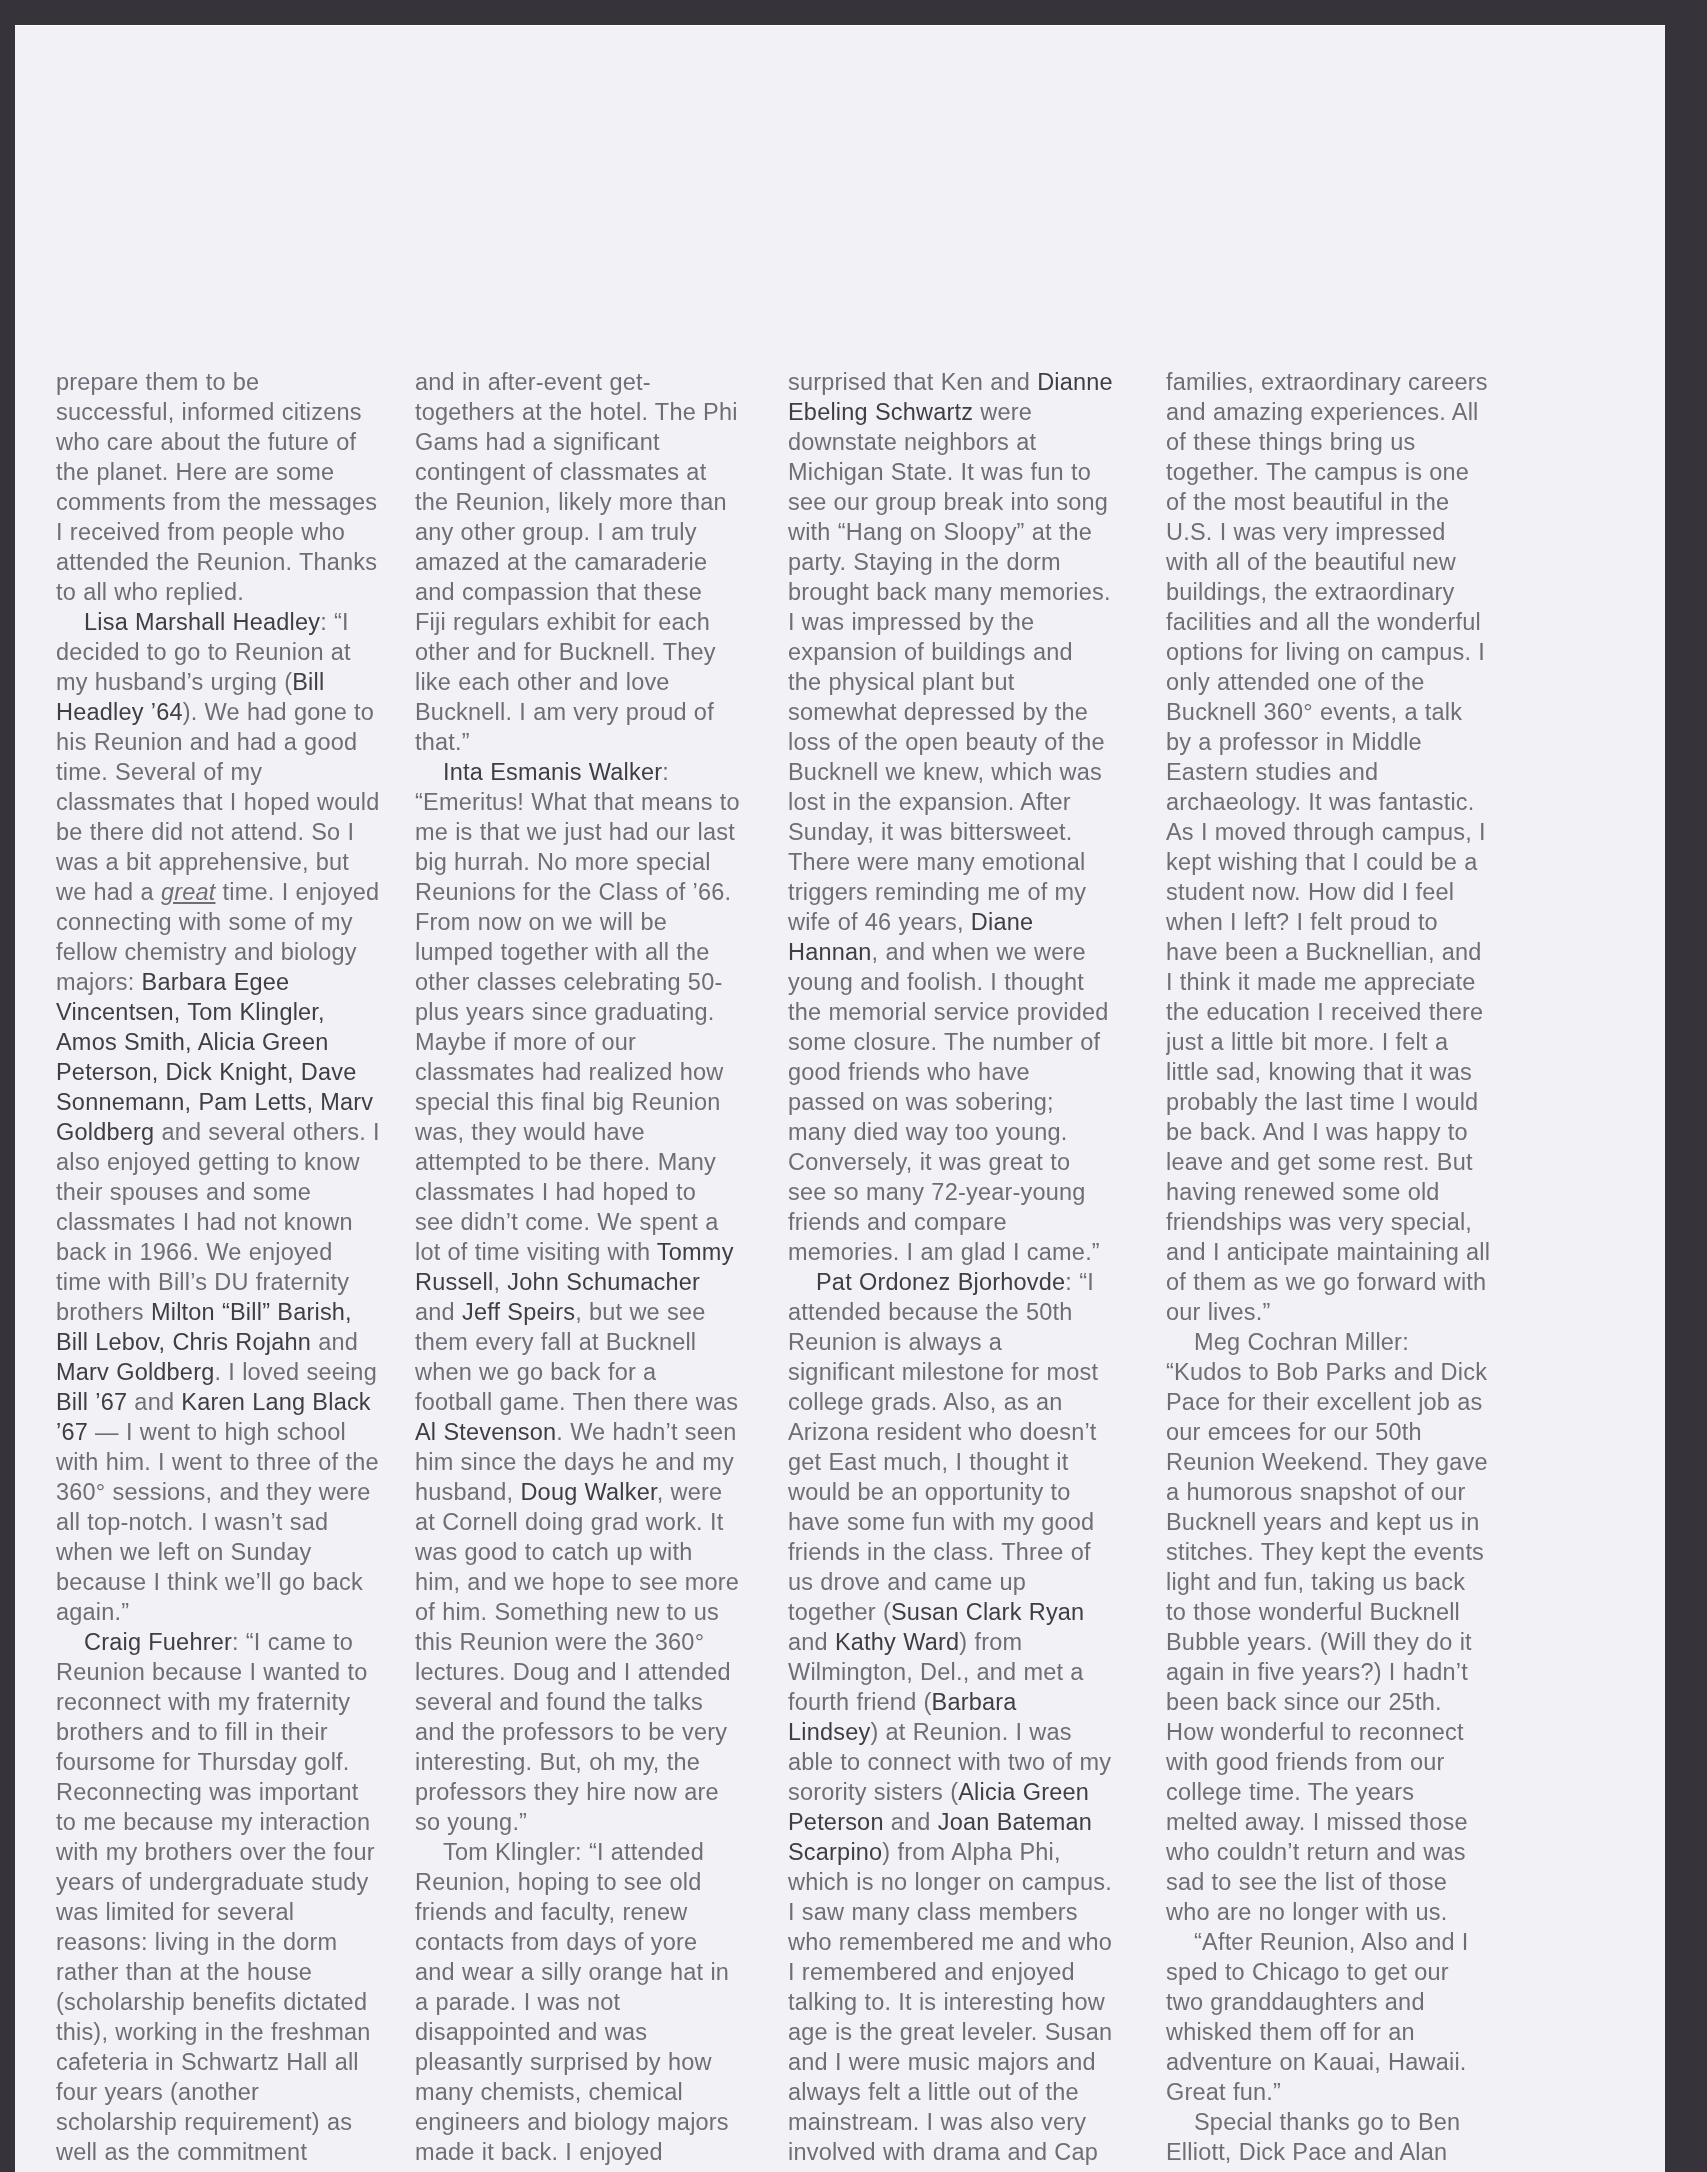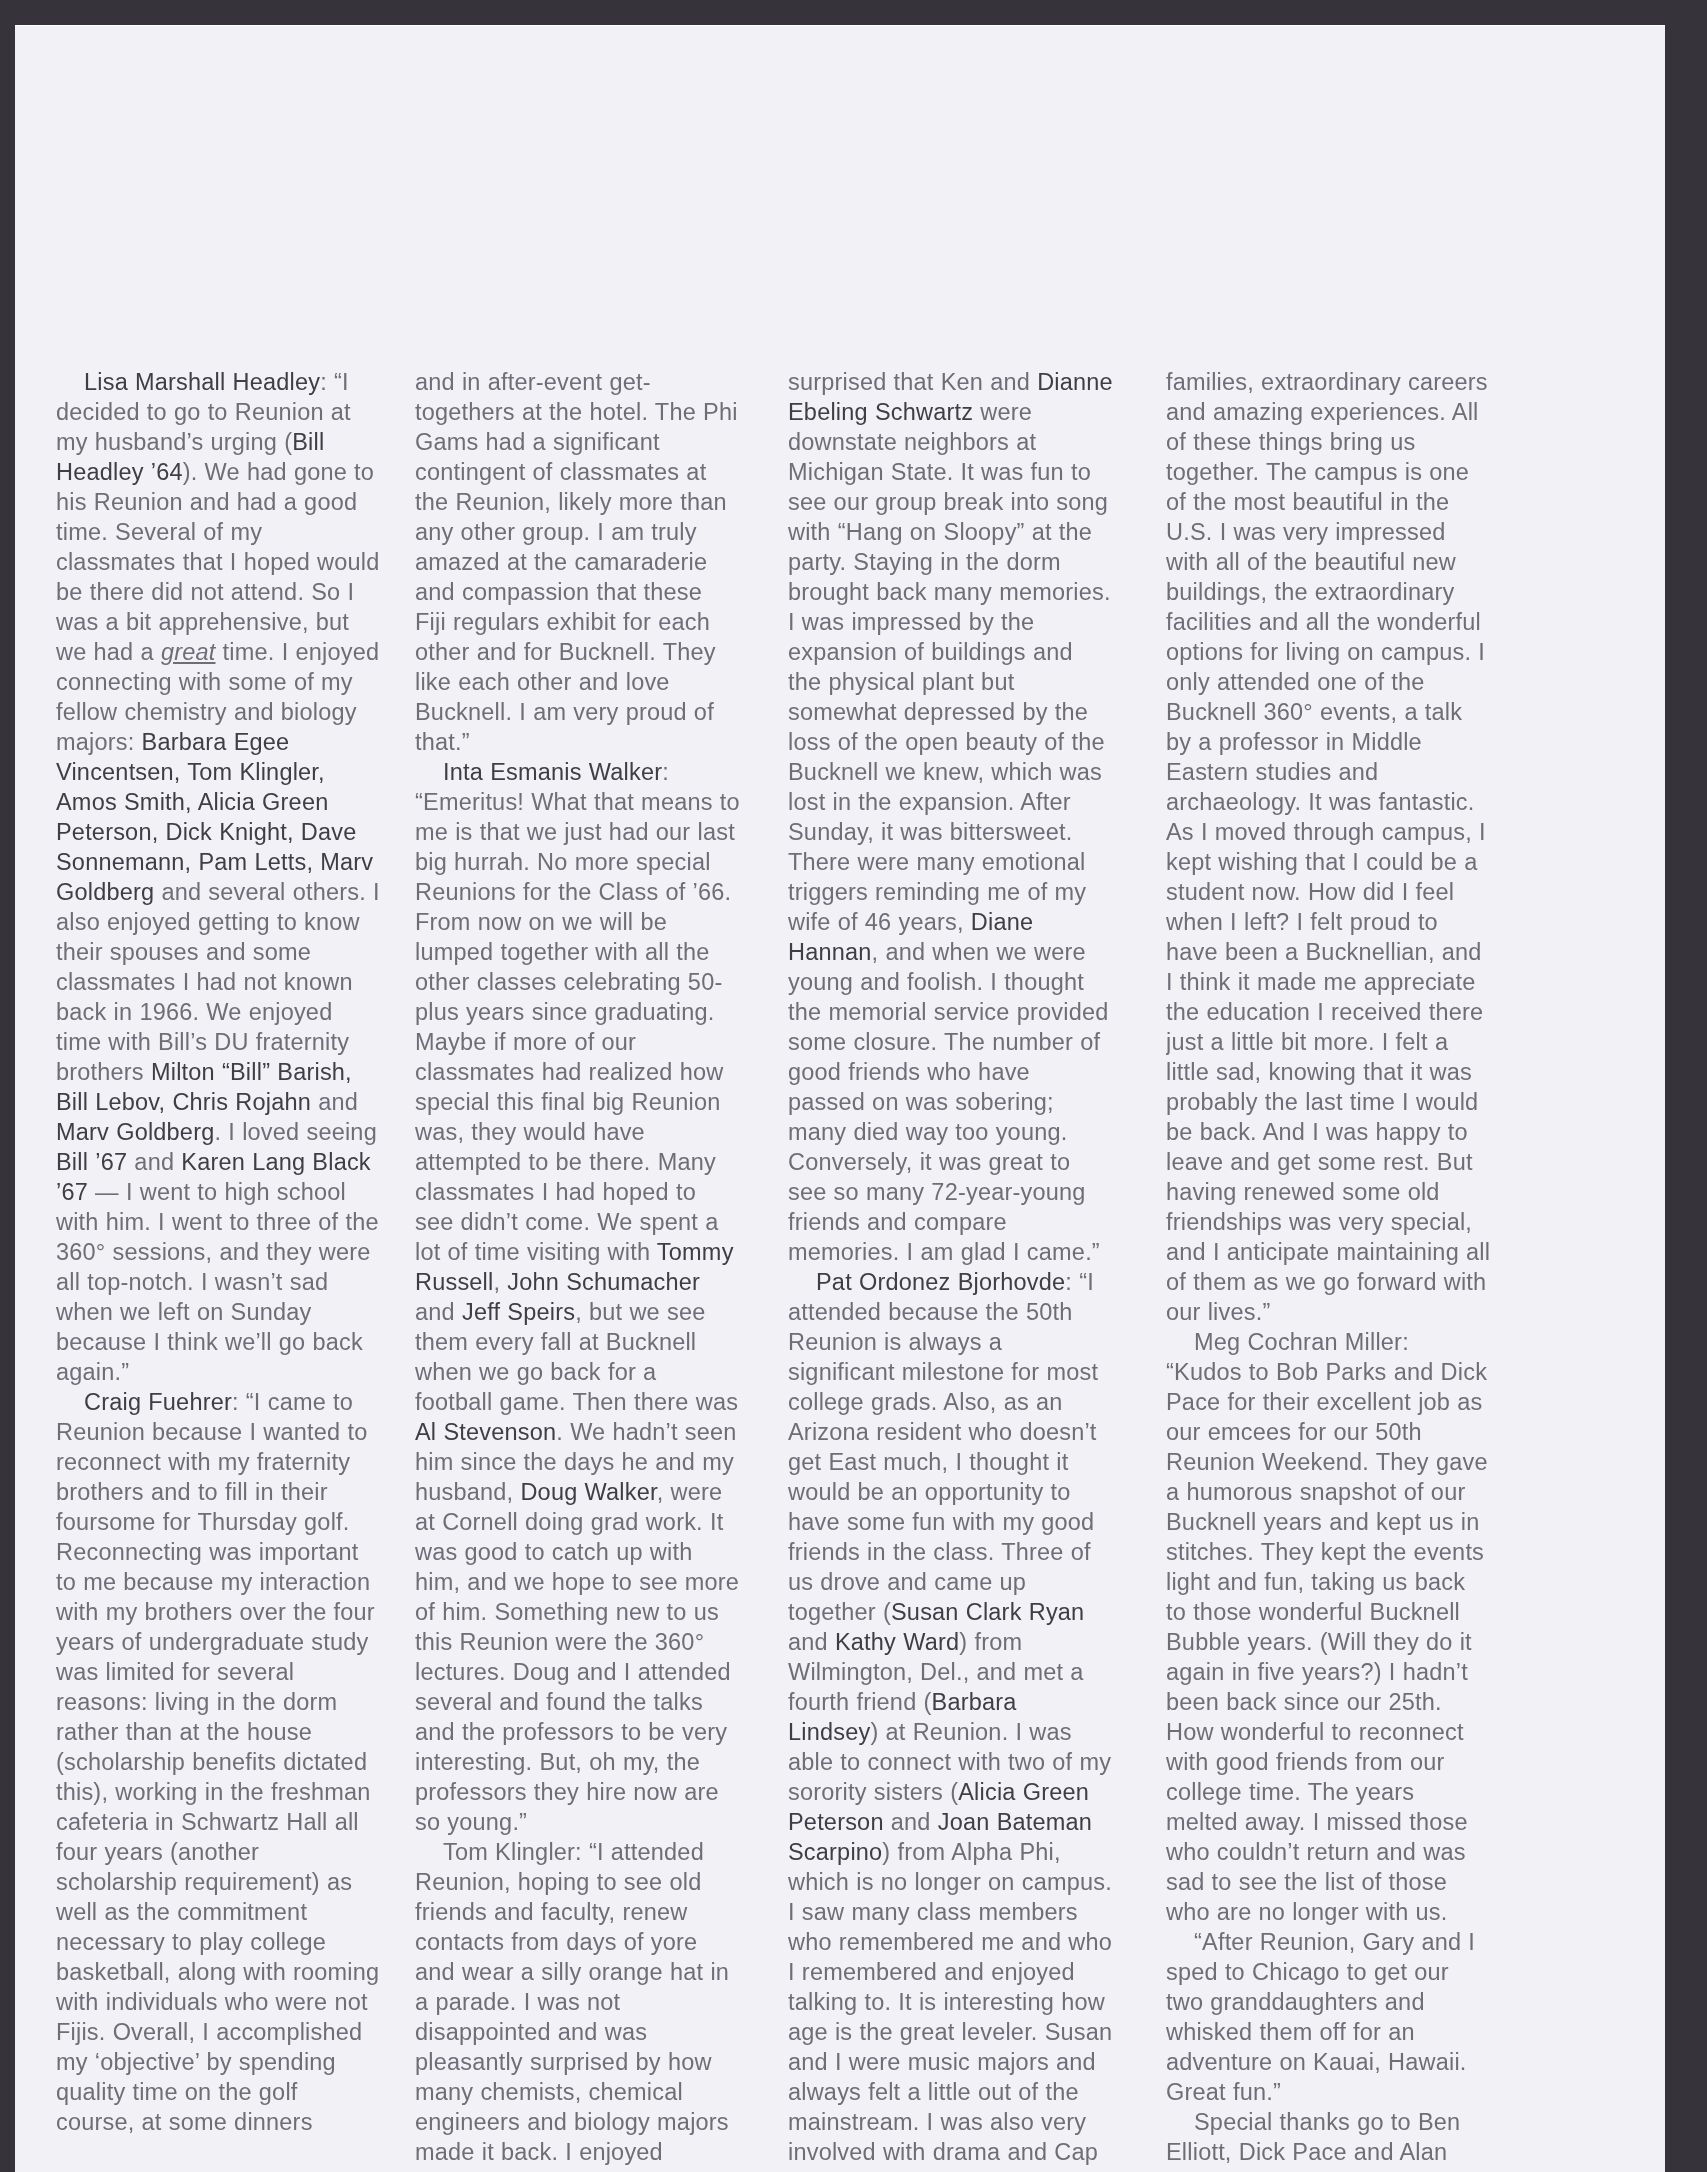--- a/index.html
+++ b/index.html
@@ -35,34 +35,35 @@
   .col p.indent{text-indent:28px;}
   .col .bold{font-weight:normal;color:var(--bold-text);}
   .col .italic{font-style:italic;text-decoration:underline;}
 </style>
 </head>
 <body>
 
 <div class="page">
   <div class="columns" id="columns">
       <div class="col">
+        <p><span>prepare them to be successful, informed citizens who care about the future of the planet. Here are some comments from the messages I received from people who attended the Reunion. Thanks to all who replied.</span></p>
         <p class="indent"><span class="bold">Lisa Marshall Headley</span><span>: “I decided to go to Reunion at my husband’s urging (</span><span class="bold">Bill Headley ’64</span><span>). We had gone to his Reunion and had a good time. Several of my classmates that I hoped would be there did not attend. So I was a bit apprehensive, but we had a </span><span class="italic">great</span><span> time. I enjoyed connecting with some of my fellow chemistry and biology majors: </span><span class="bold">Barbara Egee Vincentsen, Tom Klingler, Amos Smith, Alicia Green Peterson, Dick Knight, Dave Sonnemann, Pam Letts, Marv Goldberg</span><span> and several others. I also enjoyed getting to know their spouses and some classmates I had not known back in 1966. We enjoyed time with Bill’s DU fraternity brothers </span><span class="bold">Milton “Bill” Barish, Bill Lebov, Chris Rojahn</span><span> and </span><span class="bold">Marv Goldberg</span><span>. I loved seeing </span><span class="bold">Bill ’67</span><span> and </span><span class="bold">Karen Lang Black ’67</span><span> — I went to high school with him. I went to three of the 360° sessions, and they were all top-notch. I wasn’t sad when we left on Sunday because I think we’ll go back again.”</span></p>
         <p class="indent"><span class="bold">Craig Fuehrer</span><span>: “I came to Reunion because I wanted to reconnect with my fraternity brothers and to fill in their foursome for Thursday golf. Reconnecting was important to me because my interaction with my brothers over the four years of undergraduate study was limited for several reasons: living in the dorm rather than at the house (scholarship benefits dictated this), working in the freshman cafeteria in Schwartz Hall all four years (another scholarship requirement) as well as the commitment necessary to play college basketball, along with rooming with individuals who were not Fijis. Overall, I accomplished my ‘objective’ by spending quality time on the golf course, at some dinners</span></p>
       </div>
       <div class="col">
         <p><span>and in after-event get-togethers at the hotel. The Phi Gams had a significant contingent of classmates at the Reunion, likely more than any other group. I am truly amazed at the camaraderie and compassion that these Fiji regulars exhibit for each other and for Bucknell. They like each other and love Bucknell. I am very proud of that.”</span></p>
         <p class="indent"><span class="bold">Inta Esmanis Walker</span><span>: “Emeritus! What that means to me is that we just had our last big hurrah. No more special Reunions for the Class of ’66. From now on we will be lumped together with all the other classes celebrating 50-plus years since graduating. Maybe if more of our classmates had realized how special this final big Reunion was, they would have attempted to be there. Many classmates I had hoped to see didn’t come. We spent a lot of time visiting with </span><span class="bold">Tommy Russell</span><span>, </span><span class="bold">John Schumacher</span><span> and </span><span class="bold">Jeff Speirs</span><span>, but we see them every fall at Bucknell when we go back for a football game. Then there was </span><span class="bold">Al Stevenson</span><span>. We hadn’t seen him since the days he and my husband, </span><span class="bold">Doug Walker</span><span>, were at Cornell doing grad work. It was good to catch up with him, and we hope to see more of him. Something new to us this Reunion were the 360° lectures. Doug and I attended several and found the talks and the professors to be very interesting. But, oh my, the professors they hire now are so young.”</span></p>
         <p class="indent"><span>Tom Klingler: “I attended Reunion, hoping to see old friends and faculty, renew contacts from days of yore and wear a silly orange hat in a parade. I was not disappointed and was pleasantly surprised by how many chemists, chemical engineers and biology majors made it back. I enjoyed reminiscing with Lisa Marshall Headley, Barb Egee Vincentsen, </span></p>
       </div>
       <div class="col">
         <p><span>surprised that Ken and </span><span class="bold">Dianne Ebeling Schwartz</span><span> were downstate neighbors at Michigan State. It was fun to see our group break into song with “Hang on Sloopy” at the party. Staying in the dorm brought back many memories. I was impressed by the expansion of buildings and the physical plant but somewhat depressed by the loss of the open beauty of the Bucknell we knew, which was lost in the expansion. After Sunday, it was bittersweet. There were many emotional triggers reminding me of my wife of 46 years, </span><span class="bold">Diane Hannan</span><span>, and when we were young and foolish. I thought the memorial service provided some closure. The number of good friends who have passed on was sobering; many died way too young. Conversely, it was great to see so many 72-year-young friends and compare memories. I am glad I came.”</span></p>
         <p class="indent"><span class="bold">Pat Ordonez Bjorhovde</span><span>: “I attended because the 50th Reunion is always a significant milestone for most college grads. Also, as an Arizona resident who doesn’t get East much, I thought it would be an opportunity to have some fun with my good friends in the class. Three of us drove and came up together (</span><span class="bold">Susan Clark Ryan</span><span> and </span><span class="bold">Kathy Ward</span><span>) from Wilmington, Del., and met a fourth friend (</span><span class="bold">Barbara Lindsey</span><span>) at Reunion. I was able to connect with two of my sorority sisters (</span><span class="bold">Alicia Green Peterson</span><span> and </span><span class="bold">Joan Bateman Scarpino</span><span>) from Alpha Phi, which is no longer on campus. I saw many class members who remembered me and who I remembered and enjoyed talking to. It is interesting how age is the great leveler. Susan and I were music majors and always felt a little out of the mainstream. I was also very involved with drama and Cap and Dagger — which also tended to attract others who were not among the ‘popular’ crowd. But all of that layering is long gone and most of us have had wonderful lives, great</span></p>
       </div>
       <div class="col">
         <p><span>families, extraordinary careers and amazing experiences. All of these things bring us together. The campus is one of the most beautiful in the U.S. I was very impressed with all of the beautiful new buildings, the extraordinary facilities and all the wonderful options for living on campus. I only attended one of the Bucknell 360° events, a talk by a professor in Middle Eastern studies and archaeology. It was fantastic. As I moved through campus, I kept wishing that I could be a student now. How did I feel when I left? I felt proud to have been a Bucknellian, and I think it made me appreciate the education I received there just a little bit more. I felt a little sad, knowing that it was probably the last time I would be back. And I was happy to leave and get some rest. But having renewed some old friendships was very special, and I anticipate maintaining all of them as we go forward with our lives.”</span></p>
         <p class="indent"><span>Meg Cochran Miller: “Kudos to Bob Parks and Dick Pace for their excellent job as our emcees for our 50th Reunion Weekend. They gave a humorous snapshot of our Bucknell years and kept us in stitches. They kept the events light and fun, taking us back to those wonderful Bucknell Bubble years. (Will they do it again in five years?) I hadn’t been back since our 25th. How wonderful to reconnect with good friends from our college time. The years melted away. I missed those who couldn’t return and was sad to see the list of those who are no longer with us.</span></p>
-        <p class="indent"><span>“After Reunion, Gary and I sped to Chicago to get our two granddaughters and whisked them off for an adventure on Kauai, Hawaii. Great fun.”</span></p>
+        <p class="indent"><span>“After Reunion, Also and I sped to Chicago to get our two granddaughters and whisked them off for an adventure on Kauai, Hawaii. Great fun.”</span></p>
         <p class="indent"><span>Special thanks go to Ben Elliott, Dick Pace and Alan Walker for volunteering their time to pull the Reunion together. Thank you also to Lu Ann Kerstetter and Chris Watters, liaisons from the University, for your patience and hard work making it all run smoothly.</span></p>
       </div>
     </div>
 
 </div>
 
 
 </body></html>

